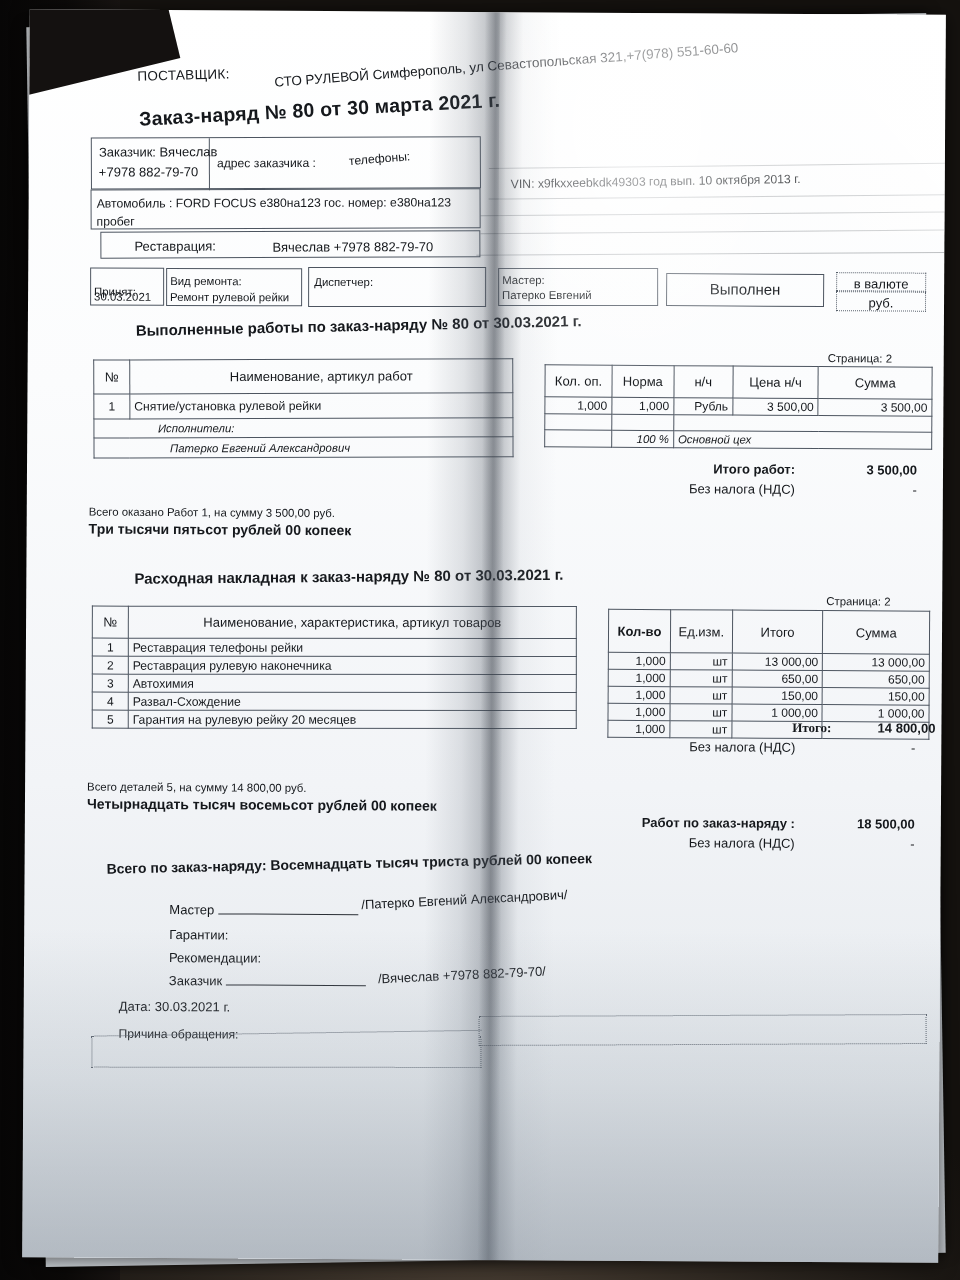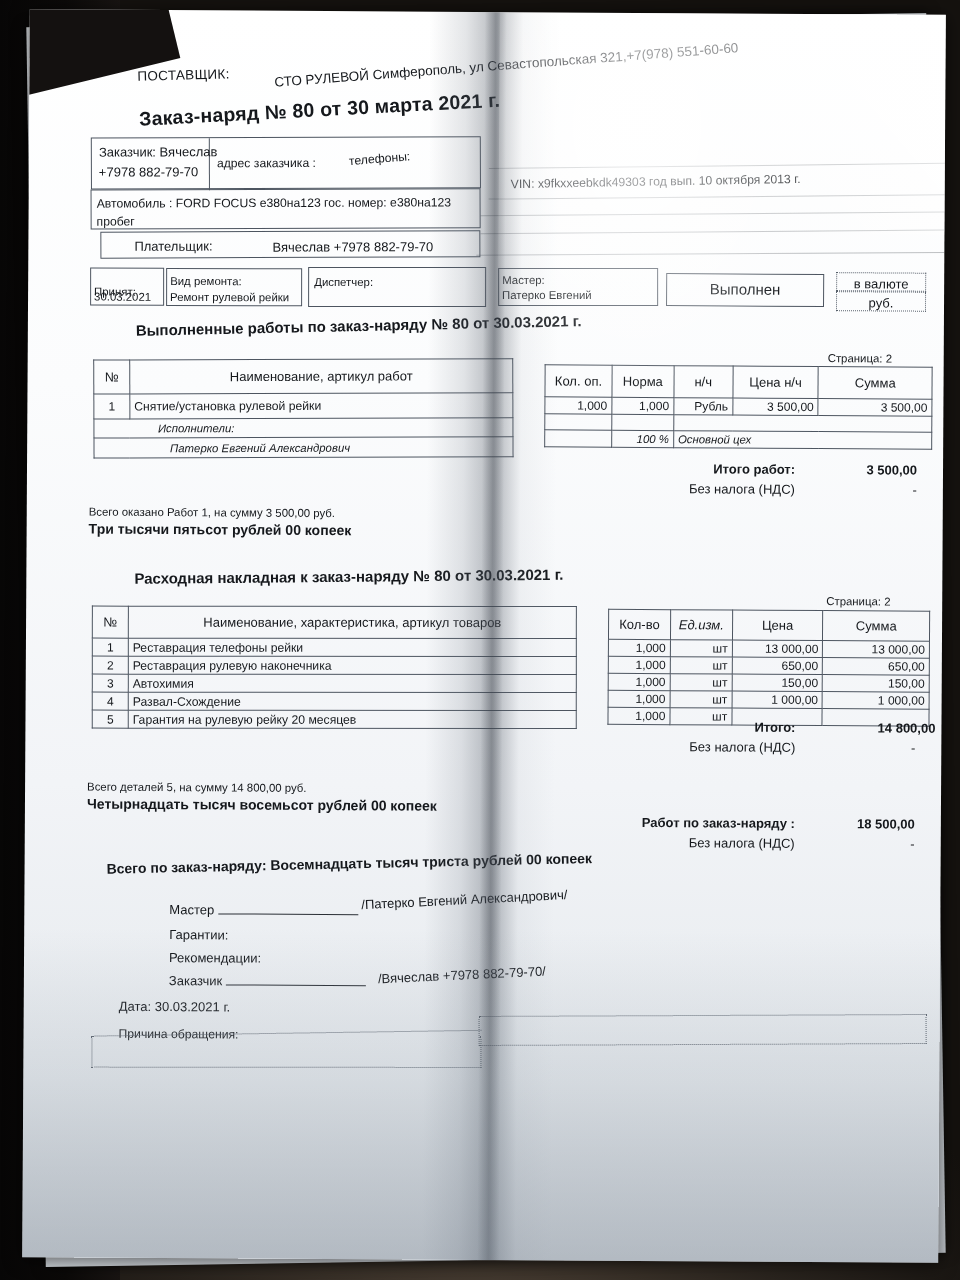--- a/index.html
+++ b/index.html
@@ -165,21 +165,21 @@
     </div>
 
     <div class="streak" style="left:460px;top:152px;width:456px;transform:rotate(-1.0deg);"></div>
     <div class="streak" style="left:460px;top:183px;width:456px;transform:rotate(-0.9deg);"></div>
     <div class="streak" style="left:452px;top:200px;width:464px;transform:rotate(-0.8deg);"></div>
     <div class="streak" style="left:452px;top:218px;width:464px;transform:rotate(-0.8deg);"></div>
     <div class="streak" style="left:448px;top:240px;width:468px;transform:rotate(-0.7deg);"></div>
 
     <div class="box warpC" style="left:72px;top:222px;width:380px;height:27px;"></div>
     <div class="row warpC" style="left:106px;top:227px;">
-      <span class="s13 nw">Плательщик:</span>
+      <span class="s13 nw">Реставрация:</span>
     </div>
     <div class="row warpC" style="left:244px;top:227px;">
       <span class="s13 nw">Вячеслав +7978 882-79-70</span>
     </div>
 
     <div class="box warpD" style="left:62px;top:258px;width:74px;height:38px;"></div>
     <div class="row warpD" style="left:66px;top:272px;">
       <span class="s11 nw">Принят:</span>
     </div>
     <div class="row warpD" style="left:66px;top:277px;">
@@ -332,23 +332,23 @@
       <tr>
         <td class="ta-c" style="height:18px;">5</td>
         <td class="ta-l s12">Гарантия на рулевую рейку 20 месяцев</td>
       </tr>
     </tbody>
       </table>
 
     <table class="grid" style="left:582px;top:596px;width:322px;">
       <tbody>
           <tr>
-        <th style="width:62px;height:30px;">Кол-во</th>
-        <th style="width:62px;font-style:italic;">Ед.изм.</th>
-        <th style="width:91px;">Цена</th>
+        <th style="width:62px;height:43px;font-weight:bold;">Кол-во</th>
+        <th style="width:62px;">Ед.изм.</th>
+        <th style="width:91px;">Итого</th>
         <th style="width:107px;">Сумма</th>
       </tr>
       <tr>
         <td class="ta-r" style="height:15px;">1,000</td>
         <td class="ta-r">шт</td>
         <td class="ta-r">13 000,00</td>
         <td class="ta-r">13 000,00</td>
       </tr>
       <tr>
         <td class="ta-r" style="height:15px;">1,000</td>
@@ -370,21 +370,21 @@
       </tr>
       <tr>
         <td class="ta-r" style="height:15px;">1,000</td>
         <td class="ta-r">шт</td>
         <td class="ta-r"></td>
         <td class="ta-r"></td>
       </tr>
     </tbody>
       </table>
 
-    <div class="row ta-r" style="left:610px;top:704px;width:160px;">
+    <div class="row ta-r" style="left:646px;top:704px;width:160px;font-family:Liberation Serif, serif;">
       <span class="s13 b">Итого:</span>
     </div>
     <div class="row ta-r" style="left:798px;top:704px;width:112px;">
       <span class="s13 b">14 800,00</span>
     </div>
     <div class="row ta-r" style="left:610px;top:724px;width:160px;">
       <span class="s13">Без налога (НДС)</span>
     </div>
     <div class="row ta-r" style="left:778px;top:724px;width:112px;">
       <span class="s13">-</span>

